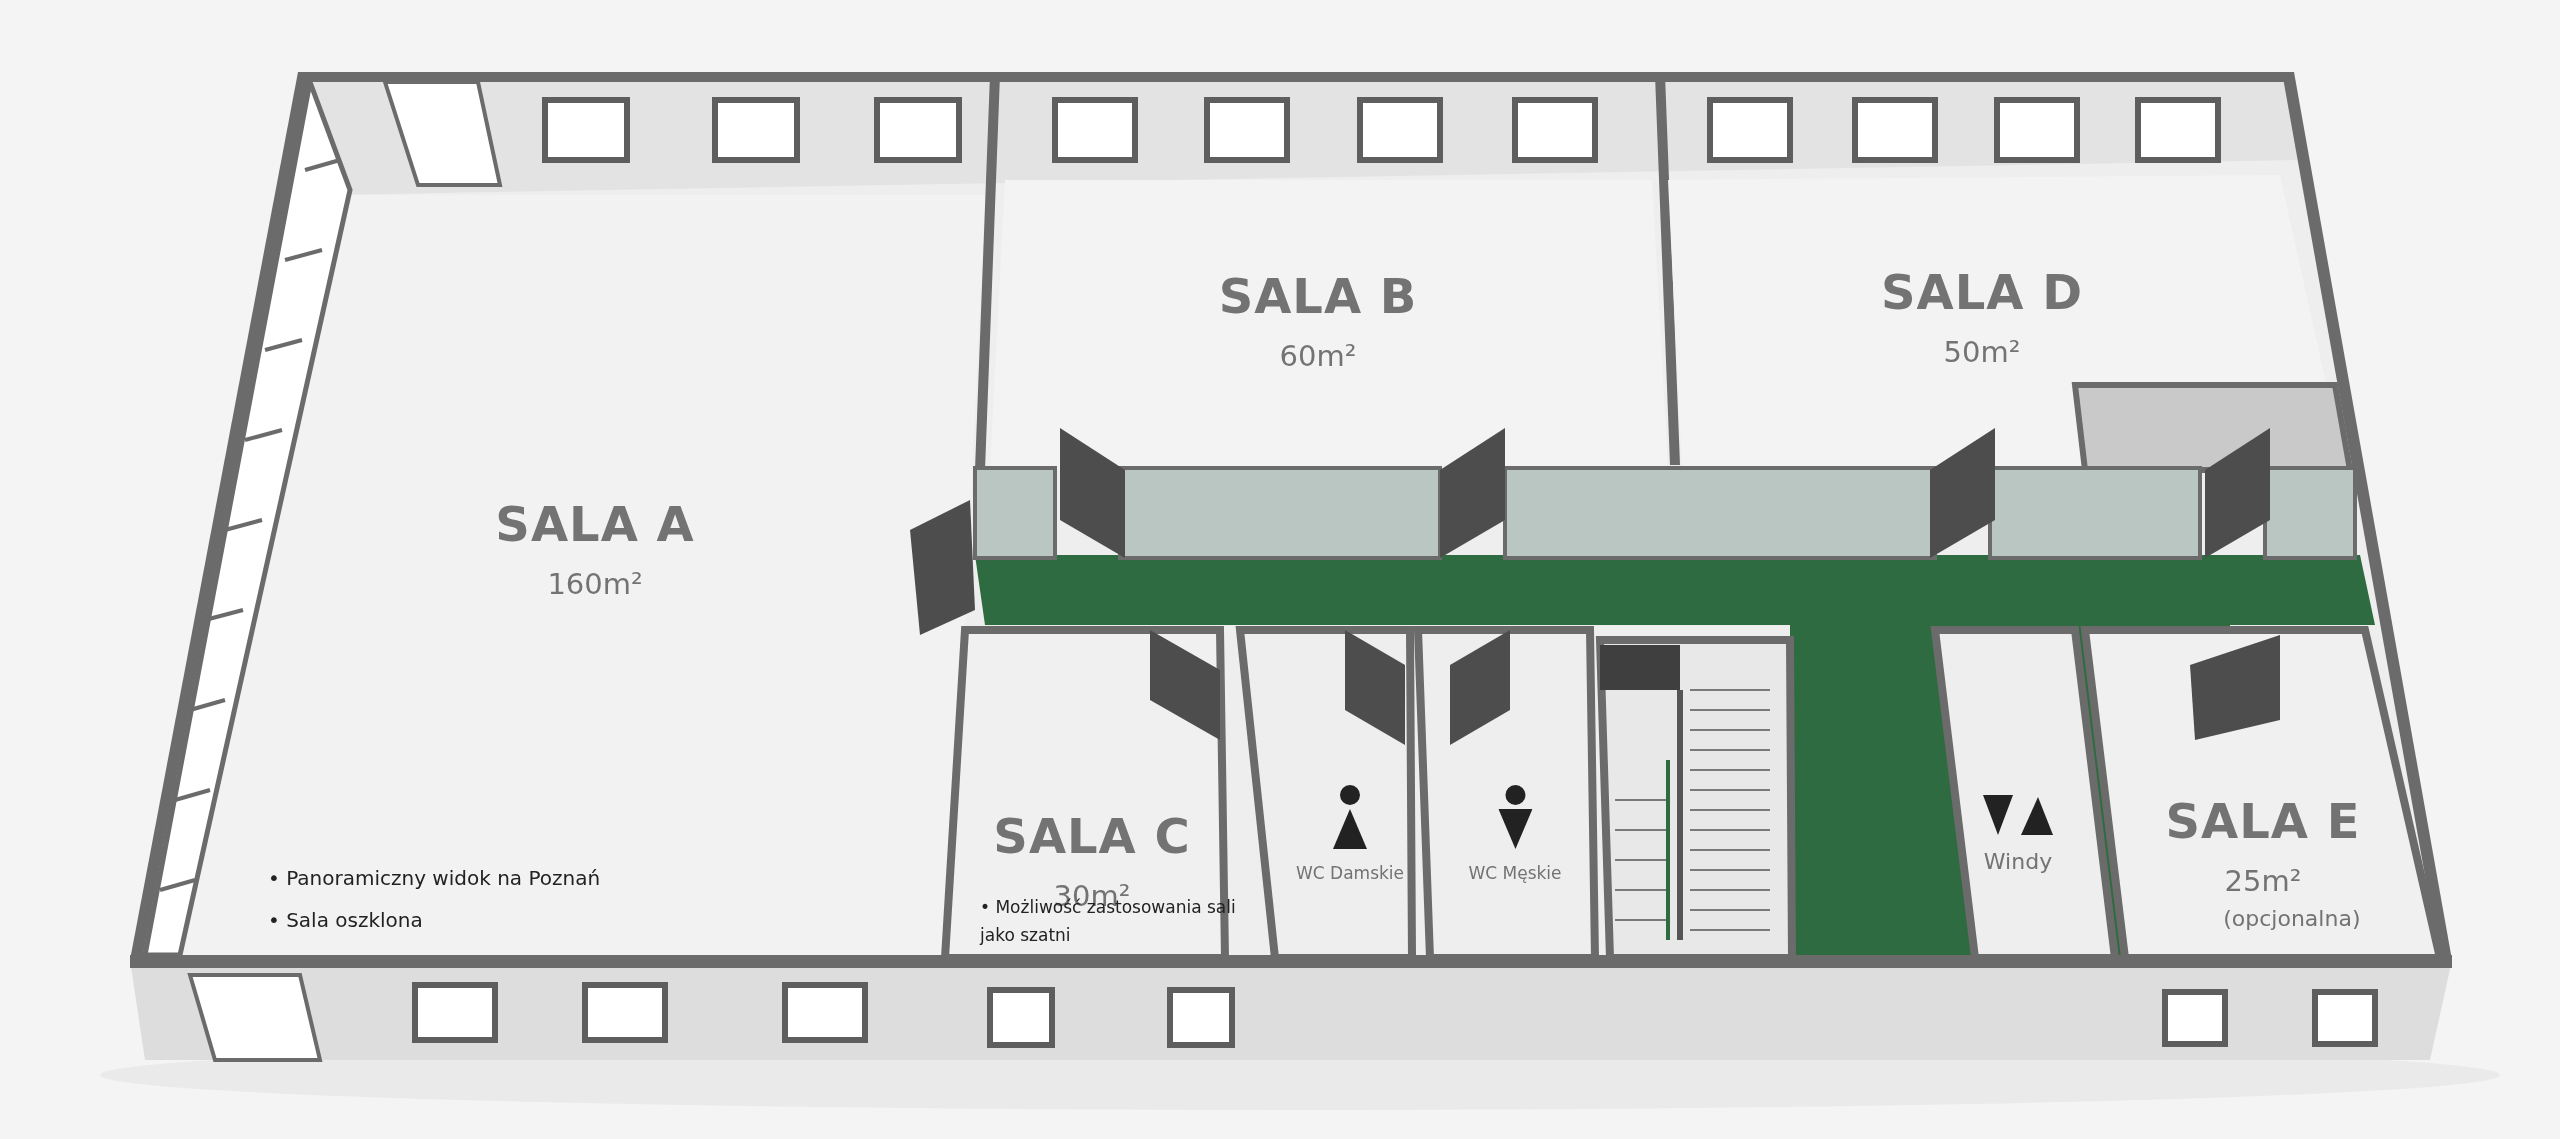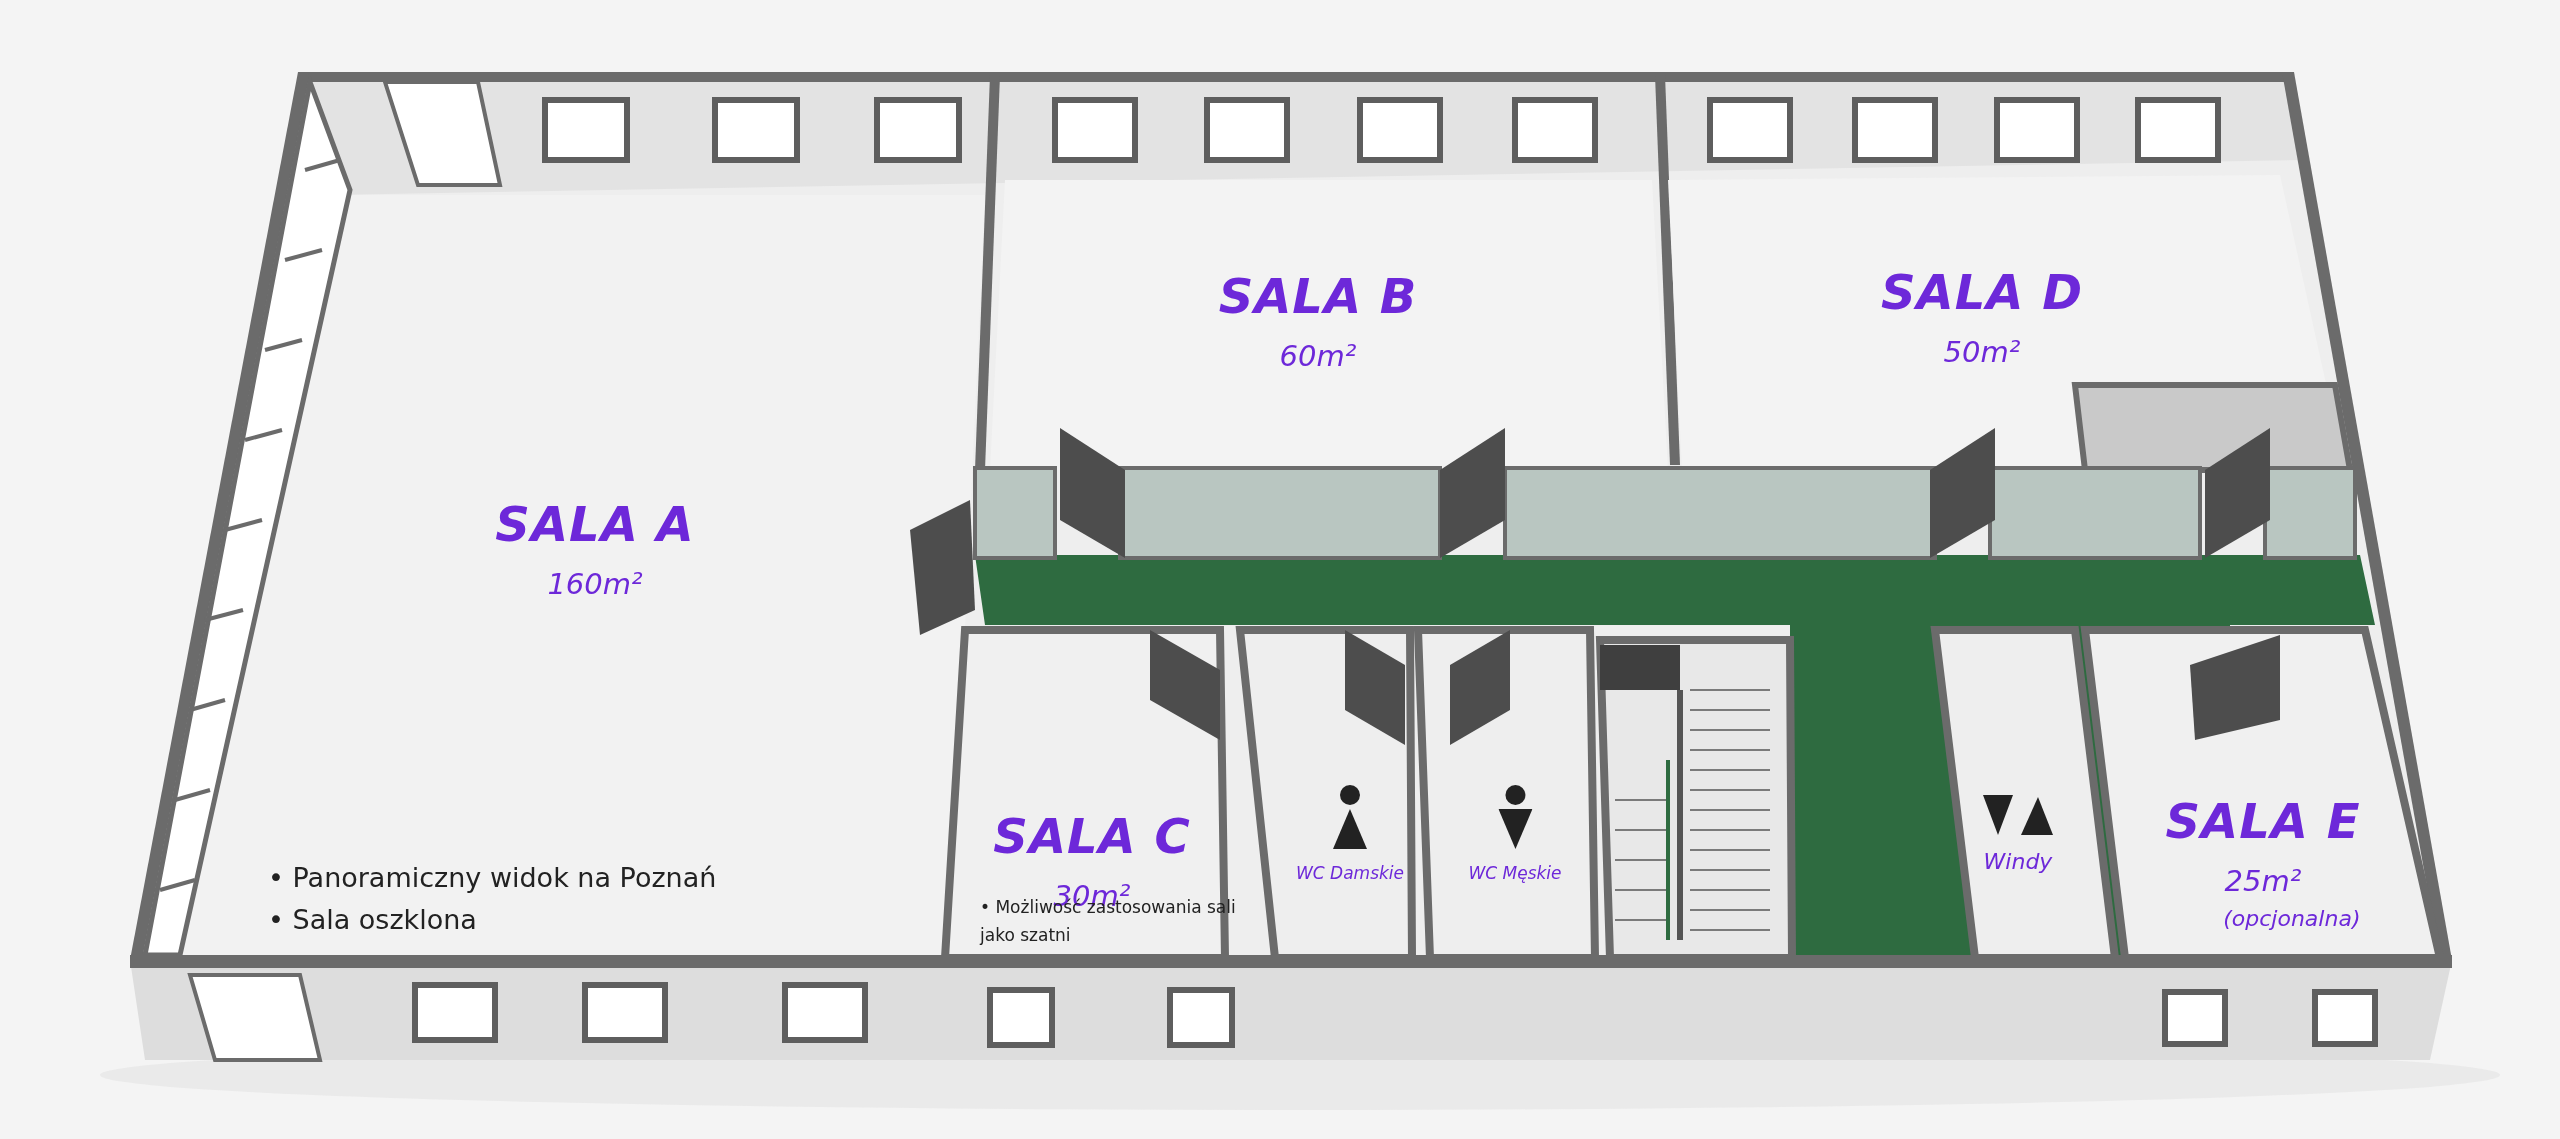--- a/index.html
+++ b/index.html
@@ -3,25 +3,25 @@
 <meta charset="utf-8">
 <style>
   html, body { margin: 0; padding: 0; }
   body {
     width: 2560px; height: 1139px; overflow: hidden;
     background: #f4f4f4;
     font-family: "DejaVu Sans", "Liberation Sans", sans-serif;
     position: relative;
   }
   #plan { position: absolute; left: 0; top: 0; width: 2560px; height: 1139px; }
-  .label { position: absolute; color: #6d28d9; text-align: center; transform: translateX(-50%); white-space: nowrap; font-style: italic; }
+  .label { position: absolute; color: #737373; text-align: center; transform: translateX(-50%); white-space: nowrap; }
   .room-name { font-size: 48px; font-weight: bold; letter-spacing: 1px; line-height: 1; }
   .room-area { font-size: 29px; line-height: 1; margin-top: 22px; }
   .room-note { font-size: 22px; line-height: 1.2; margin-top: 10px; text-align: right; }
-  .bullets { position: absolute; color: #222; font-size: 27px; line-height: 42px; }
+  .bullets { position: absolute; color: #222; font-size: 20px; line-height: 42px; }
   .bullets.small { font-size: 17px; line-height: 28px; }
   .bullet-item::before { content: "• "; }
   .wc-label { font-size: 17px; }
   .windy-label { font-size: 22px; }
   .sym { display: block; margin: 0 auto 12px auto; }
 </style>
 </head>
 <body>
 
 <svg id="plan" viewBox="0 0 2560 1139" xmlns="http://www.w3.org/2000/svg">

